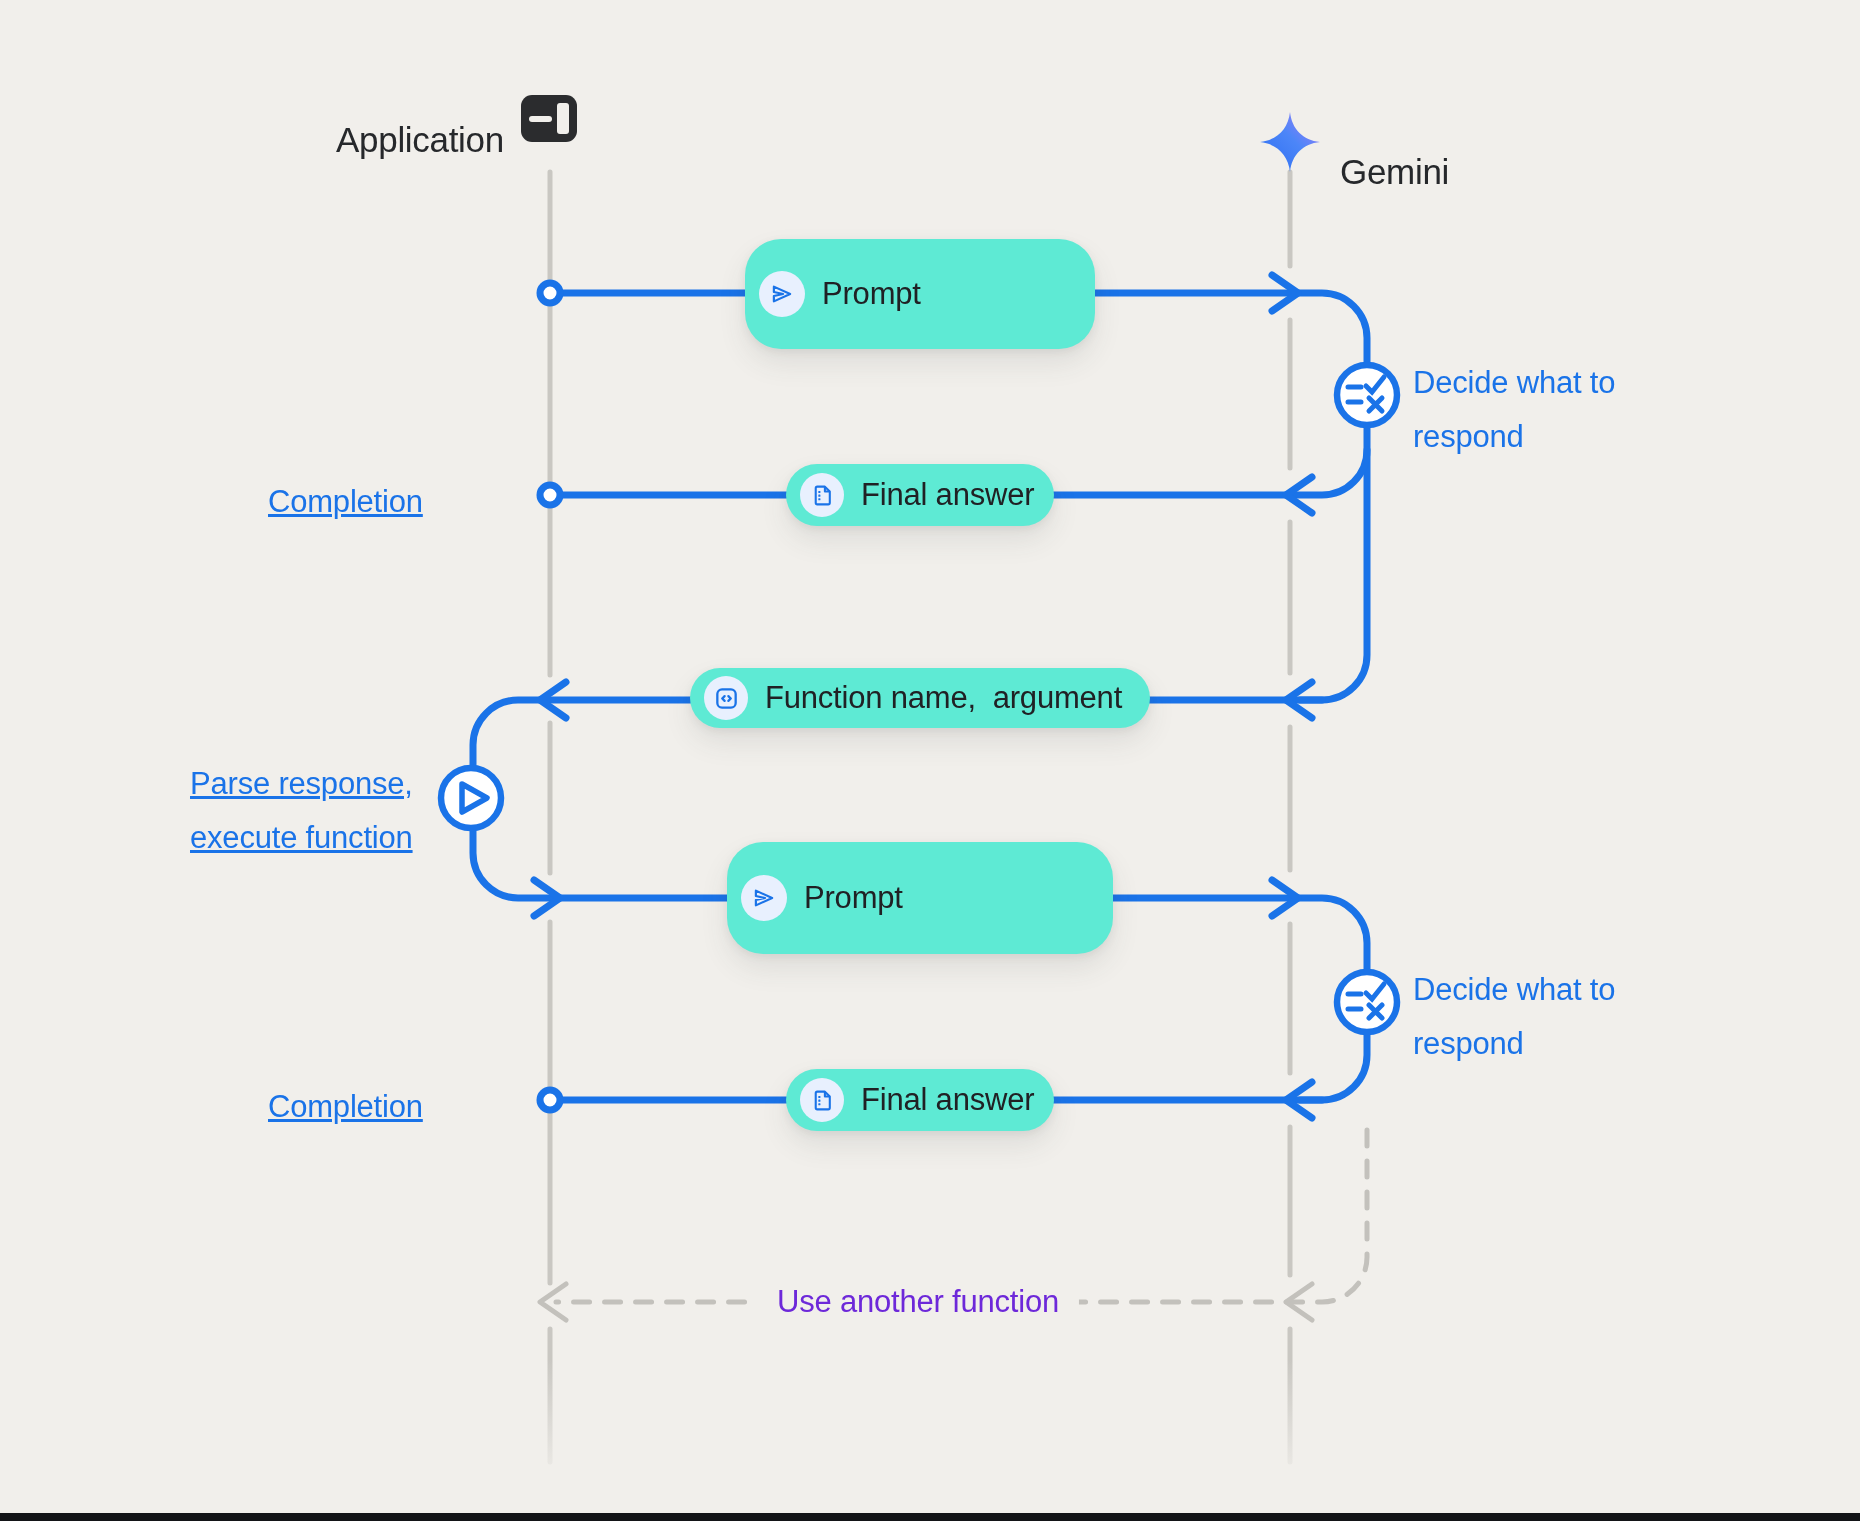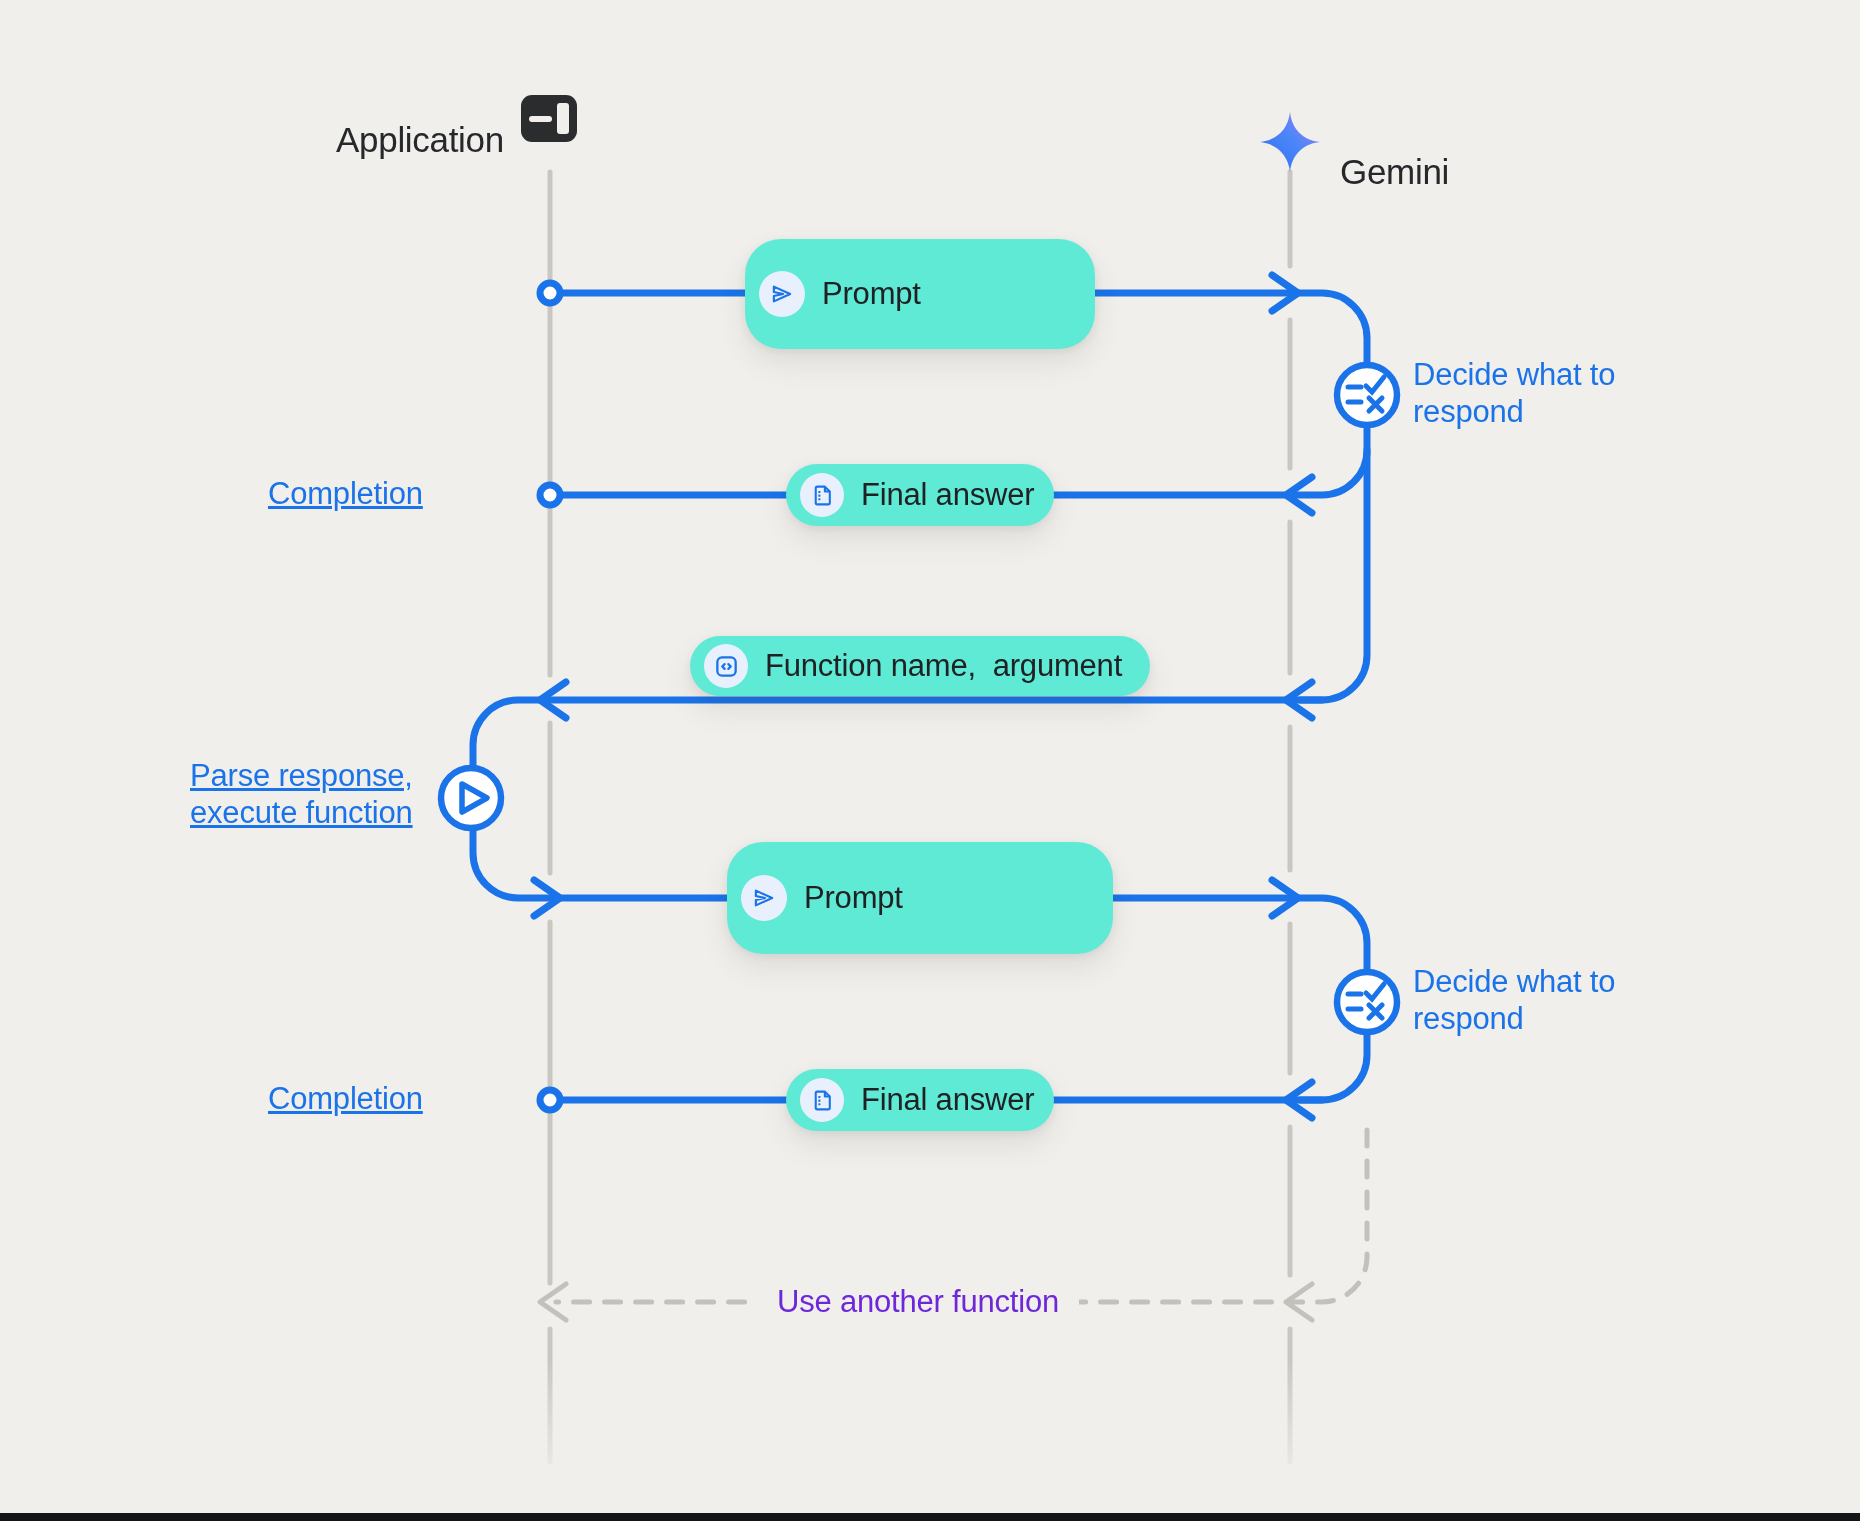--- a/index.html
+++ b/index.html
@@ -16,21 +16,21 @@
         box-shadow:0 14px 28px rgba(60,64,67,.10), 0 3px 8px rgba(60,64,67,.08);
         display:flex;flex-direction:column;justify-content:center;gap:10px;padding:0 24px 0 14px;}
   .pill-row{display:flex;align-items:center;gap:17px;}
   .icon-chip{width:46px;height:46px;border-radius:50%;background:#e8f0fe;flex:0 0 auto;
              display:flex;align-items:center;justify-content:center;}
   .icon-chip svg{display:block;}
   .pill-label{font-size:31px;font-weight:500;color:#202124;letter-spacing:-0.2px;white-space:pre;}
 
   
   .blue-label{position:absolute;z-index:2;color:#1a73e8;font-size:31px;font-weight:500;
-              line-height:37px;letter-spacing:-0.2px;}
+              line-height:54px;letter-spacing:-0.2px;}
   .right-align{text-decoration:underline;}
 
   .use-another{position:absolute;z-index:2;transform:translate(-50%,-50%);
                background:#f1efeb;padding:4px 20px;font-size:31px;font-weight:500;
                color:#6d28d9;letter-spacing:-0.2px;white-space:nowrap;}
 
   .bottom-bar{position:absolute;left:0;bottom:0;width:100%;height:8px;background:#131417;z-index:4;}
 </style>
 </head>
 <body>
@@ -155,21 +155,21 @@
             <rect x="8" y="7.6" width="2" height="2" rx="0.5"></rect>
             <rect x="8" y="11.1" width="2" height="2" rx="0.5"></rect>
             <rect x="8" y="14.6" width="2" height="2" rx="0.5"></rect>
           </g>
         </svg>
       </span>
       <span class="pill-label">Final answer</span>
     </div>
   </div>
 
-  <div class="pill" style="left:690px;top:636px;width:422px;height:60px;border-radius:30px;">
+  <div class="pill" style="left:690px;top:668px;width:422px;height:60px;border-radius:30px;">
     <div class="pill-row">
       <span class="icon-chip" style="width:44px;height:44px;">
         <svg width="25" height="25" viewBox="0 0 24 24" fill="none" stroke="#1a73e8" stroke-width="2.2" stroke-linecap="round" stroke-linejoin="round">
           <rect x="3.2" y="3.2" width="17.6" height="17.6" rx="4.5"></rect>
           <path d="M10.2 9.7 L7.9 12 L10.2 14.3 M13.8 9.7 L16.1 12 L13.8 14.3"></path>
         </svg>
       </span>
       <span class="pill-label">Function name,  argument</span>
     </div>
   </div>

